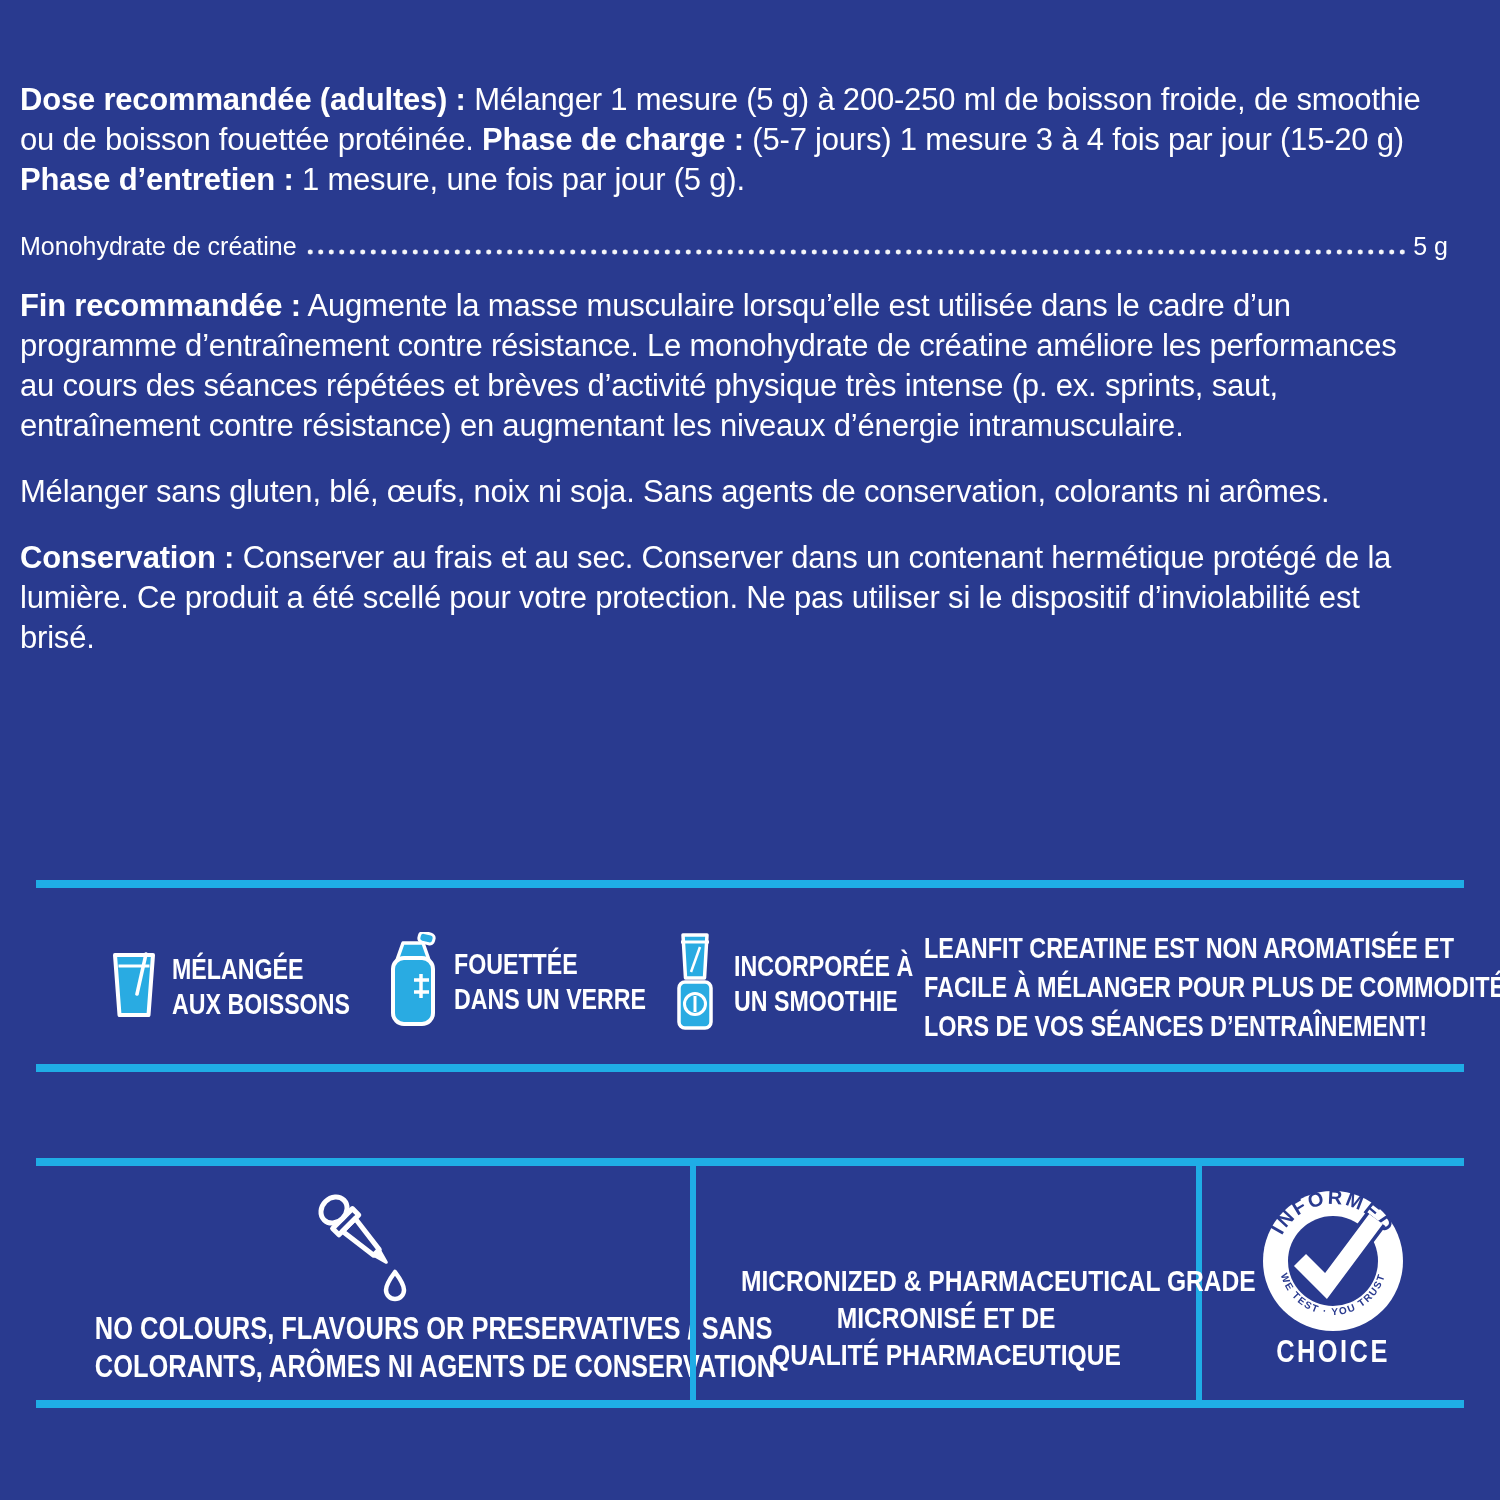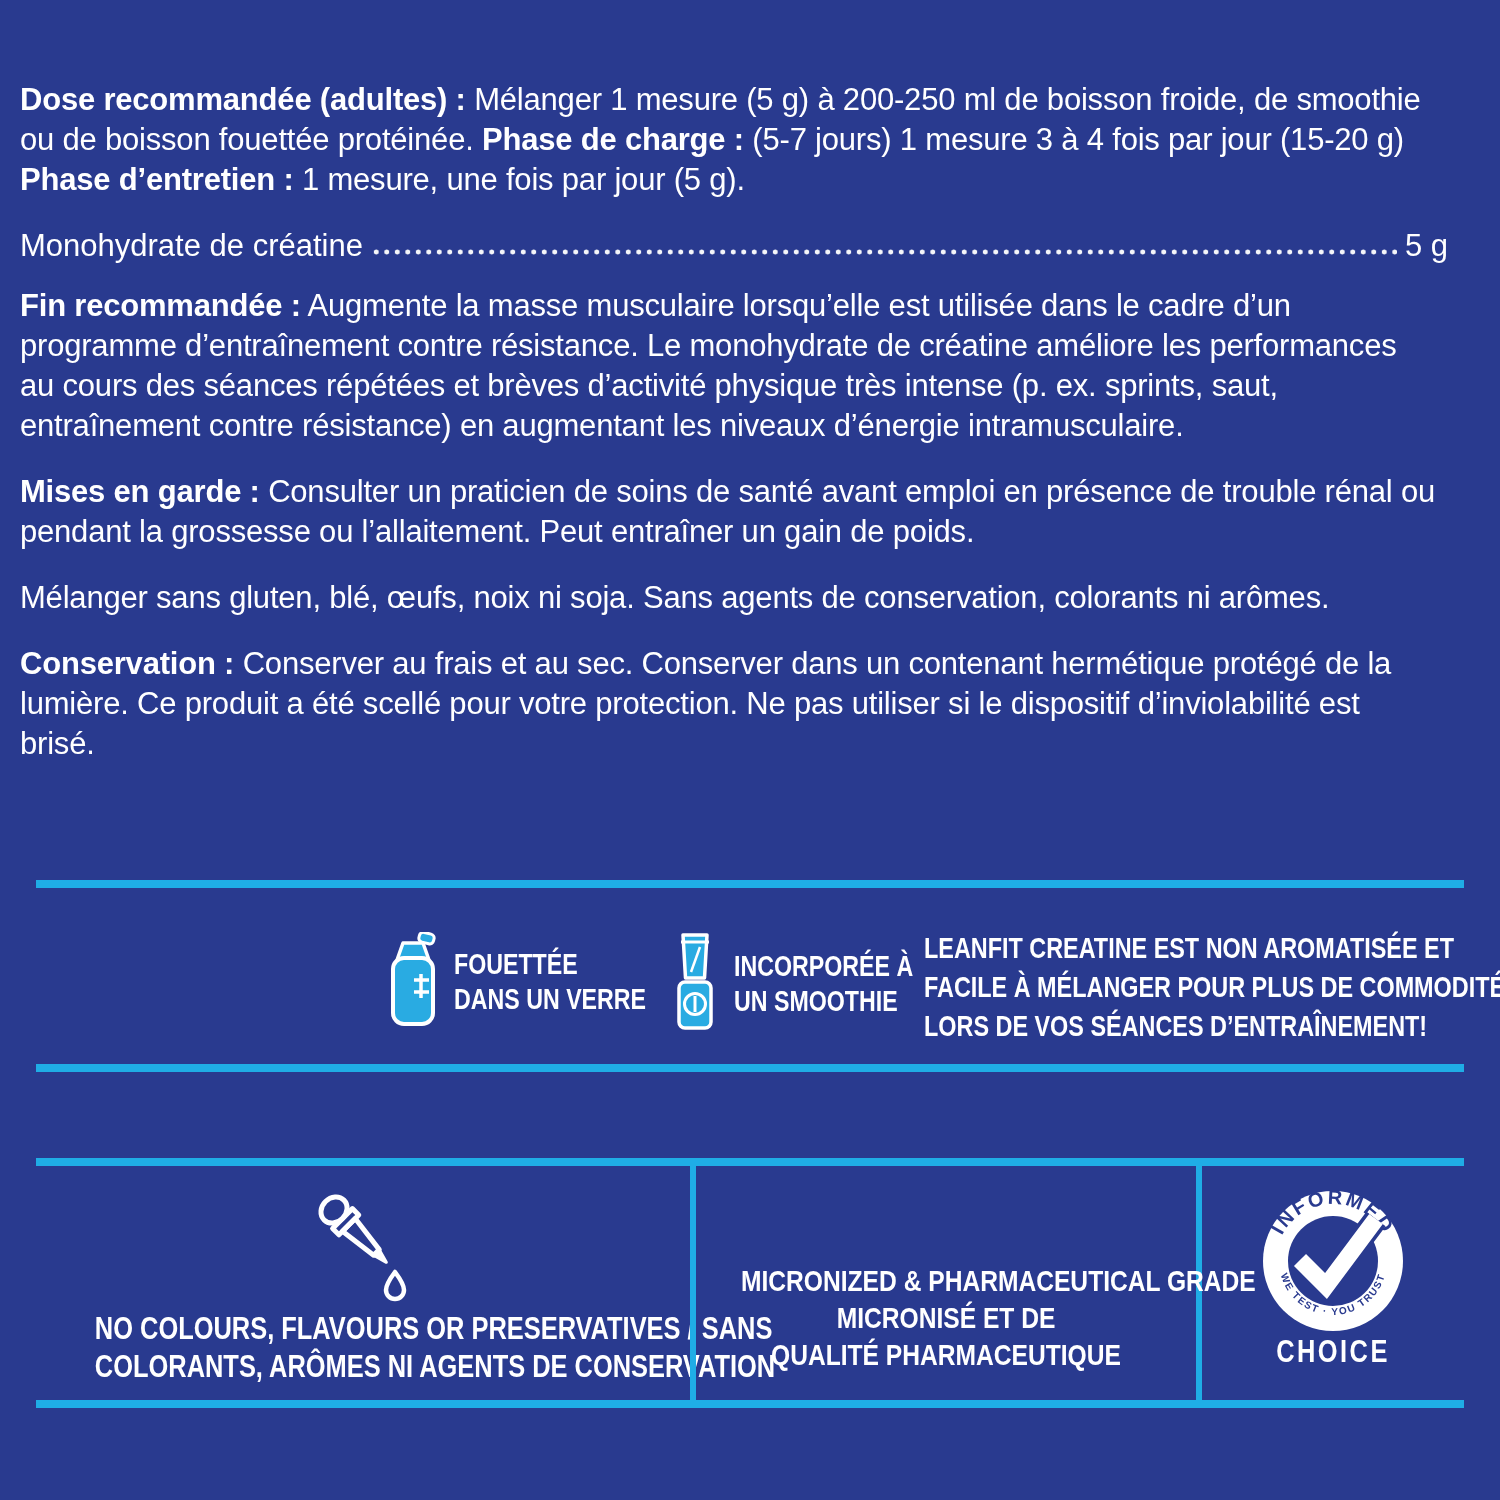--- a/index.html
+++ b/index.html
@@ -22,21 +22,21 @@
     line-height: 40px;
     letter-spacing: -0.2px;
   }
   p.body b { font-weight: 700; }
   .purpose-p { max-width: 1392px; }
   .storage-p { max-width: 1395px; margin-bottom: 0; }
   .freefrom-p { margin-bottom: 18px; }
   .ing-heading { margin-bottom: 0 !important; font-weight: 700; }
   .leader-row {
     display: flex; align-items: flex-end;
-    font-size: 31px; line-height: 40px;
+    font-size: 25px; line-height: 40px;
     margin: 0 0 20px 0;
   }
   .leader-row .nm, .leader-row .amt { white-space: nowrap; }
   .dots {
     flex: 1; height: 14px;
     margin: 0 8px 7px 8px;
     background-image: radial-gradient(circle, rgba(255,255,255,0.95) 2.2px, transparent 2.8px);
     background-size: 10.5px 14px;
     background-repeat: repeat-x;
     background-position: left center;
@@ -102,32 +102,44 @@
 
 
   <div class="leader-row">
     <span class="nm">Monohydrate de créatine</span>
     <span class="dots"></span>
     <span class="amt">5 g</span>
   </div>
 
   <p class="body purpose-p"><b>Fin recommandée :</b><span> Augmente la masse musculaire lorsqu’elle est utilisée dans le cadre d’un programme d’entraînement contre résistance. Le monohydrate de créatine améliore les performances au cours des séances répétées et brèves d’activité physique très intense (p. ex. sprints, saut, entraînement contre résistance) en augmentant les niveaux d’énergie intramusculaire.</span></p>
 
-  <p class="body"><b>Mises en garde :</b><span> Consulter un praticien de soins de santé avant emploi en présence de trouble rénal ou pendant la grossesse ou l’allaitement. Peut entraîner un gain de poids.</span></p>
 
   <p class="body freefrom-p">Mélanger sans gluten, blé, œufs, noix ni soja. Sans agents de conservation, colorants ni arômes.</p>
 
   <p class="body storage-p"><b>Conservation :</b><span> Conserver au frais et au sec. Conserver dans un contenant hermétique protégé de la lumière. Ce produit a été scellé pour votre protection. Ne pas utiliser si le dispositif d’inviolabilité est brisé.</span></p>
 
 </div>
 
 <div class="rule rule1"></div>
 
 <div class="usage-row">
 
+  <div class="usage-item u1">
+    <span>
+      <svg width="44" height="66" viewBox="0 0 44 66">
+        <path d="M3 3 H41 L36.5 63 H7.5 Z" fill="#29ABE2" stroke="#ffffff" stroke-width="4" stroke-linejoin="round"></path>
+        <line x1="6.5" y1="14" x2="37.5" y2="14" stroke="#ffffff" stroke-width="3"></line>
+        <line x1="34" y1="2" x2="25" y2="42" stroke="#ffffff" stroke-width="3.5" stroke-linecap="round"></line>
+      </svg>
+    </span>
+    <span class="caption">
+      <div>MÉLANGÉE</div>
+      <div>AUX BOISSONS</div>
+    </span>
+  </div>
 
   <div class="usage-item u2">
     <span>
       <svg width="50" height="96" viewBox="0 0 50 96">
         <rect x="31" y="1" width="15" height="10" rx="4" transform="rotate(14 38 6)" fill="#29ABE2" stroke="#ffffff" stroke-width="3"></rect>
         <path d="M9 28 L15 11 H35 L41 28 Z" fill="#29ABE2" stroke="#ffffff" stroke-width="3.5" stroke-linejoin="round"></path>
         <rect x="5" y="26" width="40" height="66" rx="11" fill="#29ABE2" stroke="#ffffff" stroke-width="4"></rect>
         <line x1="26" y1="48" x2="41" y2="48" stroke="#ffffff" stroke-width="3.5"></line>
         <line x1="26" y1="60" x2="41" y2="60" stroke="#ffffff" stroke-width="3.5"></line>
         <line x1="33" y1="42" x2="33" y2="66" stroke="#ffffff" stroke-width="3.5"></line>

